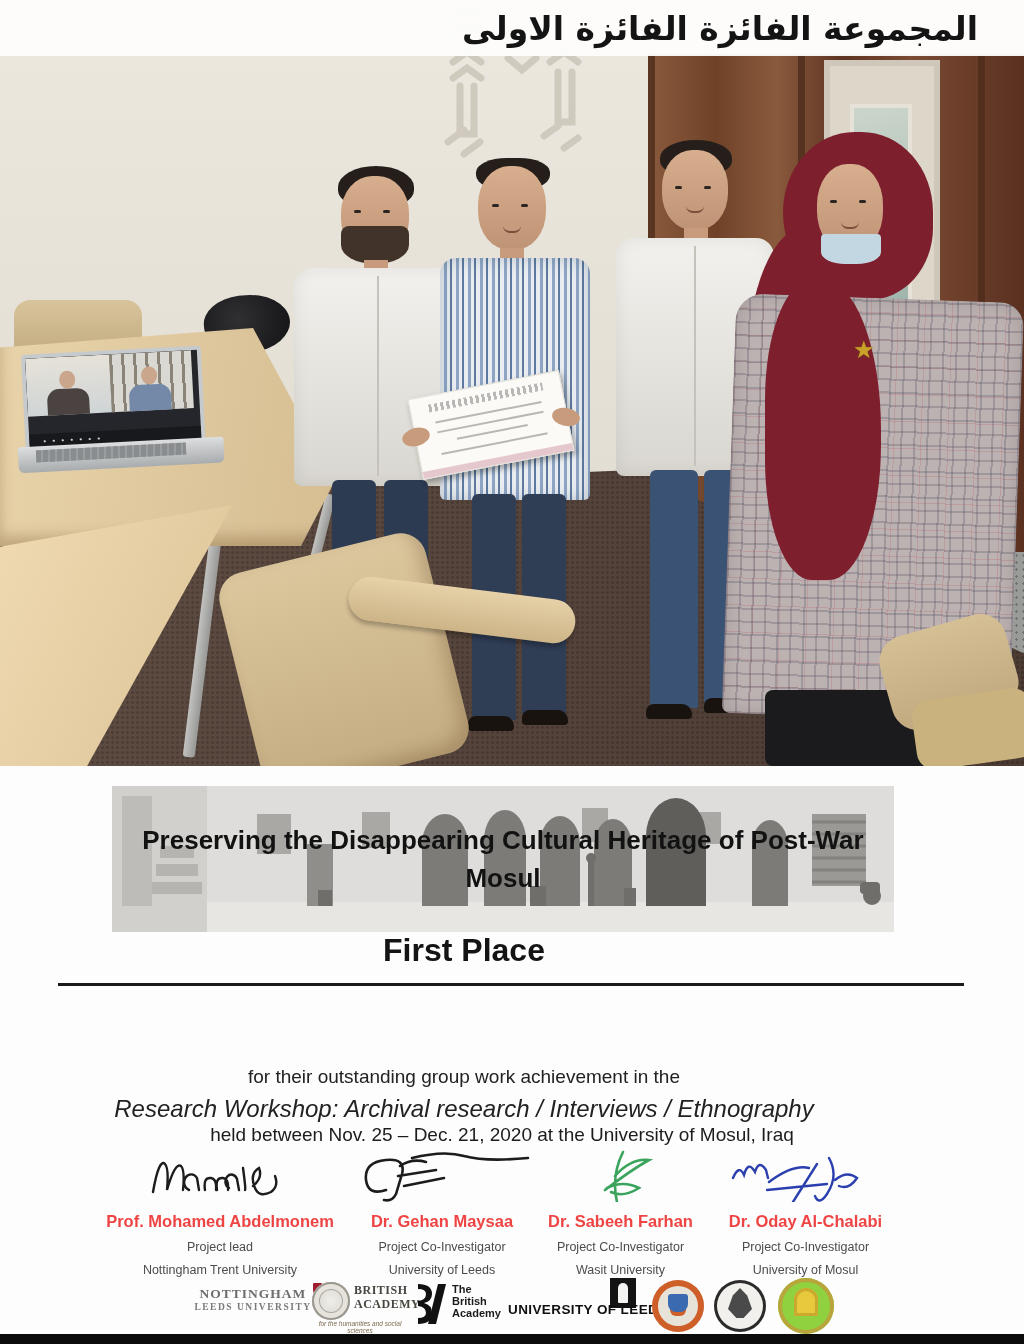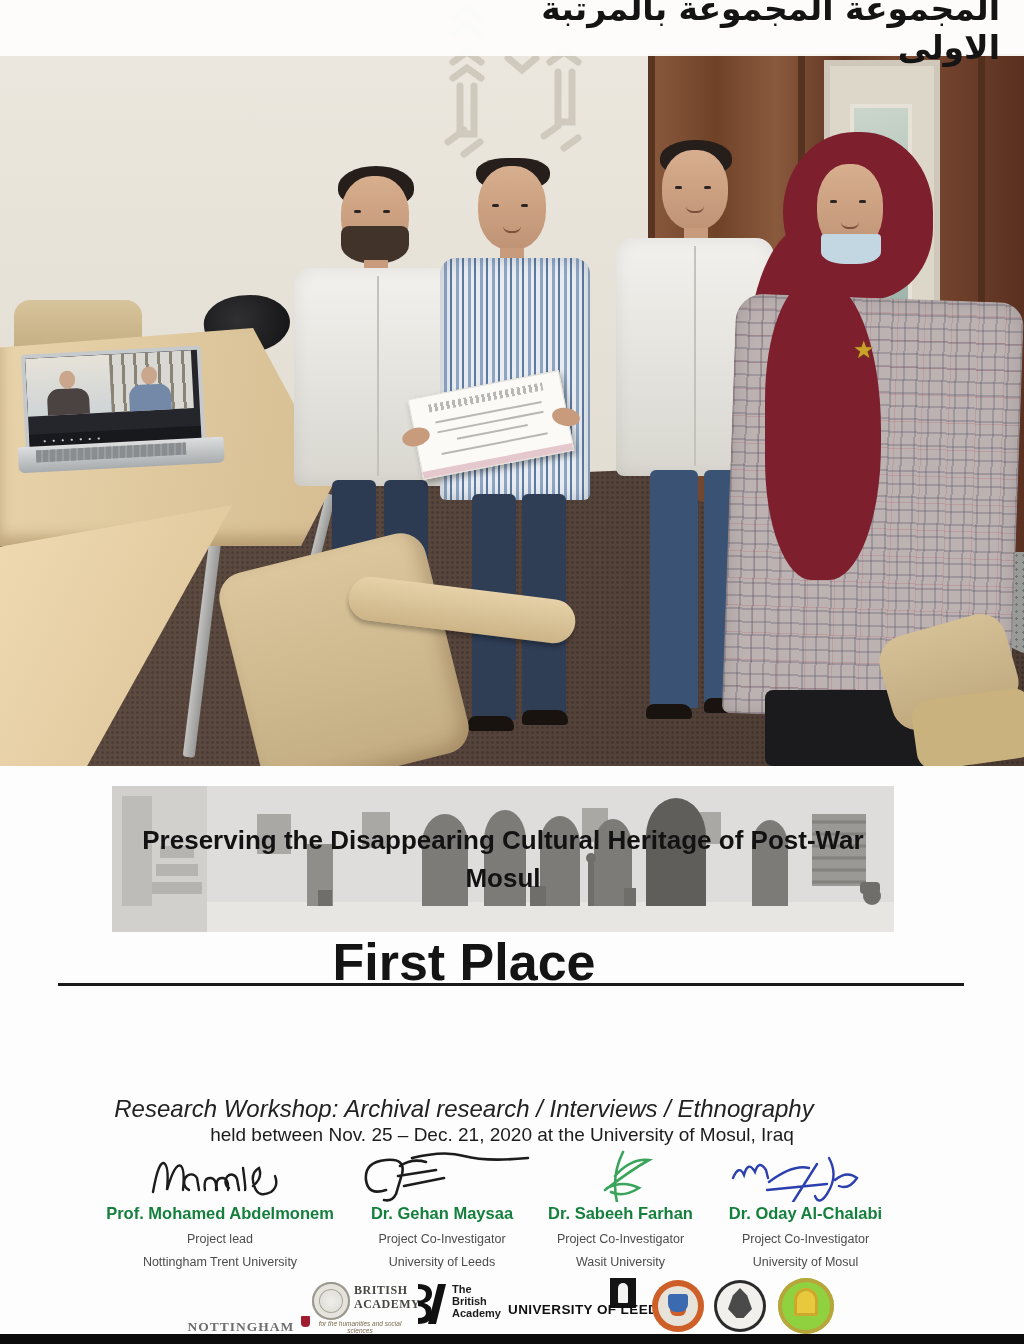--- a/index.html
+++ b/index.html
@@ -113,38 +113,38 @@
       background:linear-gradient(#d5bf94,#c0a97e);border-radius:26px;}
   .chair-right .b2{position:absolute;left:40px;top:70px;width:120px;height:70px;transform:rotate(-8deg);
       background:#cab27f;border-radius:18px;}
 
   
   .cert{left:0;top:766px;width:928px;height:578px;background:#fdfdfd;}
   .banner{position:absolute;left:112px;top:20px;width:782px;height:146px;overflow:hidden;background:#dedddb;}
   .banner-title{position:absolute;left:50%;top:36px;transform:translateX(-50%);width:770px;
       font-size:26px;font-weight:bold;color:#121212;text-align:center;line-height:1.45;}
   .first-place{position:absolute;left:0;top:166px;width:100%;text-align:center;
-      font-size:52px;font-weight:bold;color:#141414;}
+      font-size:32px;font-weight:bold;color:#141414;}
   .rule{position:absolute;left:58px;top:217px;width:906px;height:3px;background:#1a1a1a;}
   .awarded{position:absolute;left:0;top:236px;width:100%;text-align:center;font-size:20px;color:#2a2a2a;}
   .recipients{position:absolute;left:0;top:263px;width:100%;text-align:center;
       font-size:20.5px;font-weight:bold;font-style:italic;color:#1c1c1c;}
   .achieve{position:absolute;left:0;top:300px;width:100%;text-align:center;font-size:19px;color:#222;}
   .workshop{position:absolute;left:0;top:329px;width:100%;text-align:center;font-size:24px;font-style:italic;color:#222;}
   .dateline{position:absolute;left:0;top:358px;width:100%;text-align:center;font-size:19px;color:#1c1c1c;margin-left:38px;}
 
   .sig-col{position:absolute;top:384px;height:132px;text-align:center;}
   .sig-col svg{display:block;margin:0 auto;}
-  .sig-name{font-size:16.5px;font-weight:bold;color:#15803d;margin-top:2px;}
+  .sig-name{font-size:16.5px;font-weight:bold;color:#ef4444;margin-top:10px;}
   .sig-role{font-size:12.5px;color:#4c4c4c;margin-top:9px;}
   .sig-univ{font-size:12.5px;color:#4c4c4c;margin-top:9px;}
 
   .logos{position:absolute;left:0;top:514px;width:1024px;height:54px;}
-  .ntu{position:absolute;left:176px;top:6px;width:130px;text-align:center;color:#6e6e6e;
-      font-family:"Liberation Serif",serif;font-weight:bold;margin-top:33px;}
+  .ntu{position:absolute;left:188px;top:6px;width:130px;text-align:center;color:#6e6e6e;
+      font-family:"Liberation Serif",serif;font-weight:bold;}
   .ntu .l1{font-size:13.5px;letter-spacing:1px;}
   .ntu .l2{font-size:9.5px;letter-spacing:1.5px;color:#7a7a7a;}
   .ntu-shield{position:absolute;right:-4px;top:-3px;width:9px;height:11px;background:#a01d30;
       border-radius:1px 1px 4px 4px;}
   .ba-seal{position:absolute;left:312px;top:2px;width:38px;height:38px;border-radius:50%;
       background:radial-gradient(#f0eee9,#cfccc4);box-shadow:inset 0 0 0 2px #9a978e,inset 0 0 0 7px #e6e3dc,inset 0 0 0 8px #aaa79e;}
   .ba-text{position:absolute;left:354px;top:4px;font-family:"Liberation Serif",serif;font-weight:bold;
       font-size:12px;color:#474740;line-height:1.15;letter-spacing:.5px;}
   .ba-tagline{position:absolute;left:310px;top:40px;width:100px;font-size:6.5px;font-style:italic;color:#7d6a4e;
       text-align:center;border-bottom:1px solid #5a5a55;padding-bottom:1px;}
@@ -314,21 +314,21 @@
       </svg>
       <div class="back"></div>
       <div class="arm"></div>
     </div>
     <div class="abs chair-right">
       <div class="b1"></div>
       <div class="b2"></div>
     </div>
 
     <div class="abs caption-strip">
-      <div class="caption-ar">المجموعة المجموعة بالمرتبة الاولى</div>
+      <div class="caption-ar">المجموعة الفائزة الفائزة الاولى</div>
     </div>
   </div>
 
   <div class="abs cert">
 
     <div class="banner">
       <svg width="782" height="146" viewBox="0 0 782 146" style="position:absolute;left:0;top:0;">
         <rect width="782" height="146" fill="#dedddb"></rect>
         <rect y="116" width="782" height="30" fill="#e7e6e3"></rect>
         <rect x="0" y="0" width="95" height="146" fill="#d1d0cd"></rect>
@@ -366,20 +366,21 @@
           <rect x="748" y="96" width="20" height="12" rx="4"></rect>
           <rect x="476" y="76" width="6" height="44"></rect>
             <circle cx="479" cy="72" r="5"></circle>
         </g>
       </svg>
       <div class="banner-title">Preserving the Disappearing Cultural Heritage of Post-War Mosul</div>
     </div>
 
     <div class="first-place">First Place</div>
     <div class="rule"></div>
+    <div class="achieve">for their outstanding group work achievement in the</div>
     <div class="workshop">Research Workshop: Archival research / Interviews / Ethnography</div>
     <div class="dateline">held between Nov. 25 – Dec. 21, 2020 at  the University of Mosul, Iraq</div>
 
     <div class="sig-col" style="left:100px;width:240px;">
       <svg width="190" height="52" viewBox="0 0 190 52">
         <path fill="none" stroke-width="2.4" stroke-linecap="round" d="M28 42 Q34 8 40 14 Q44 18 42 40 Q50 12 56 16 Q60 20 58 40 M64 40 a7 8 0 1 1 8 -12 l2 12 M80 40 q-2-13 6-12 q6 1 5 12 m1 0 q-2-13 6-12 q6 1 5 12 M104 38 a6 7 0 1 1 8 -9 l2 11 M118 18 q3 22 2 22 M128 36 q10-8 6-18 q-10 6-4 20 q4 10 16 4 q8-6 4-16" stroke="#1c1c1c"></path>
       </svg>
       <div class="sig-name">Prof. Mohamed Abdelmonem</div>
       <div class="sig-role">Project lead</div>
       <div class="sig-univ">Nottingham Trent University</div>

